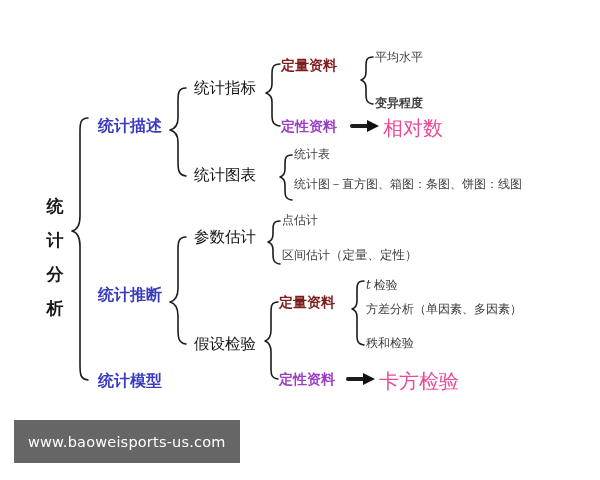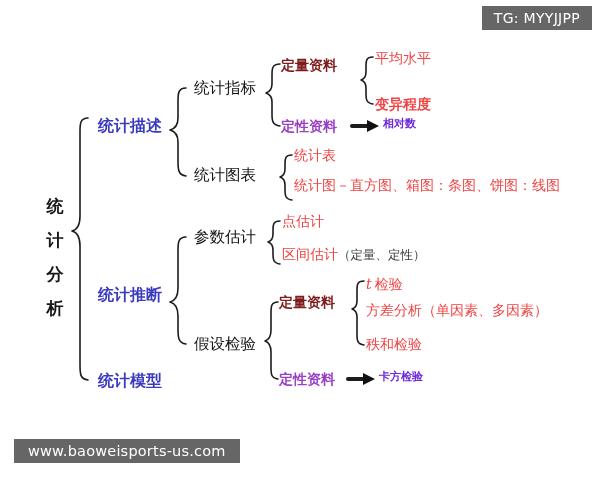--- a/index.html
+++ b/index.html
@@ -58,27 +58,27 @@
     font-weight: bold;
     color: #7f1d1d;
   }
   .tag-qual {
     font-size: 14px;
     font-weight: bold;
     color: #9b3fc4;
   }
   
   .leaf {
-    font-size: 14px;
-    color: #ef4444;
+    font-size: 12px;
+    color: #404040;
   }
   .leaf-b {
-    font-size: 11px;
-    font-weight: bold;
-    color: #6d28d9;
+    font-size: 20px;
+    font-weight: normal;
+    color: #ec4899;
   }
   .leaf-sm {
     font-size: 12.5px;
     color: #3a3a3a;
   }
   .ital {
     font-style: italic;
     font-family: "DejaVu Serif", "Liberation Serif", serif;
   }
   
@@ -104,21 +104,21 @@
     right: 8px;
     top: 6px;
     height: 24px;
     padding: 0 12px;
     font-size: 14px;
     letter-spacing: 0.3px;
   }
   #wm-chip {
     left: 14px;
     bottom: 17px;
-    height: 24px;
+    height: 43px;
     padding: 0 14px;
     font-size: 14.5px;
     letter-spacing: 0.2px;
   }
 </style>
 </head>
 <body>
 
 <div id="stage">
 
@@ -254,17 +254,16 @@
   <div class="lbl" style="left:366px; top:276px;">
     <span class="leaf ital">t</span><span class="leaf" style="padding-left:3px;">检验</span>
   </div>
 
   <div class="lbl leaf" style="left:366px; top:303px;">方差分析（单因素、多因素）</div>
 
   <div class="lbl leaf" style="left:366px; top:337px;">秩和检验</div>
 
   <div class="lbl leaf-b" style="left:379px; top:371px;">卡方检验</div>
 
-  <div class="chip" id="tg-chip">TG: MYYJJPP</div>
 
   <div class="chip" id="wm-chip">www.baoweisports-us.com</div>
 
 </div>
 
 </body></html>

